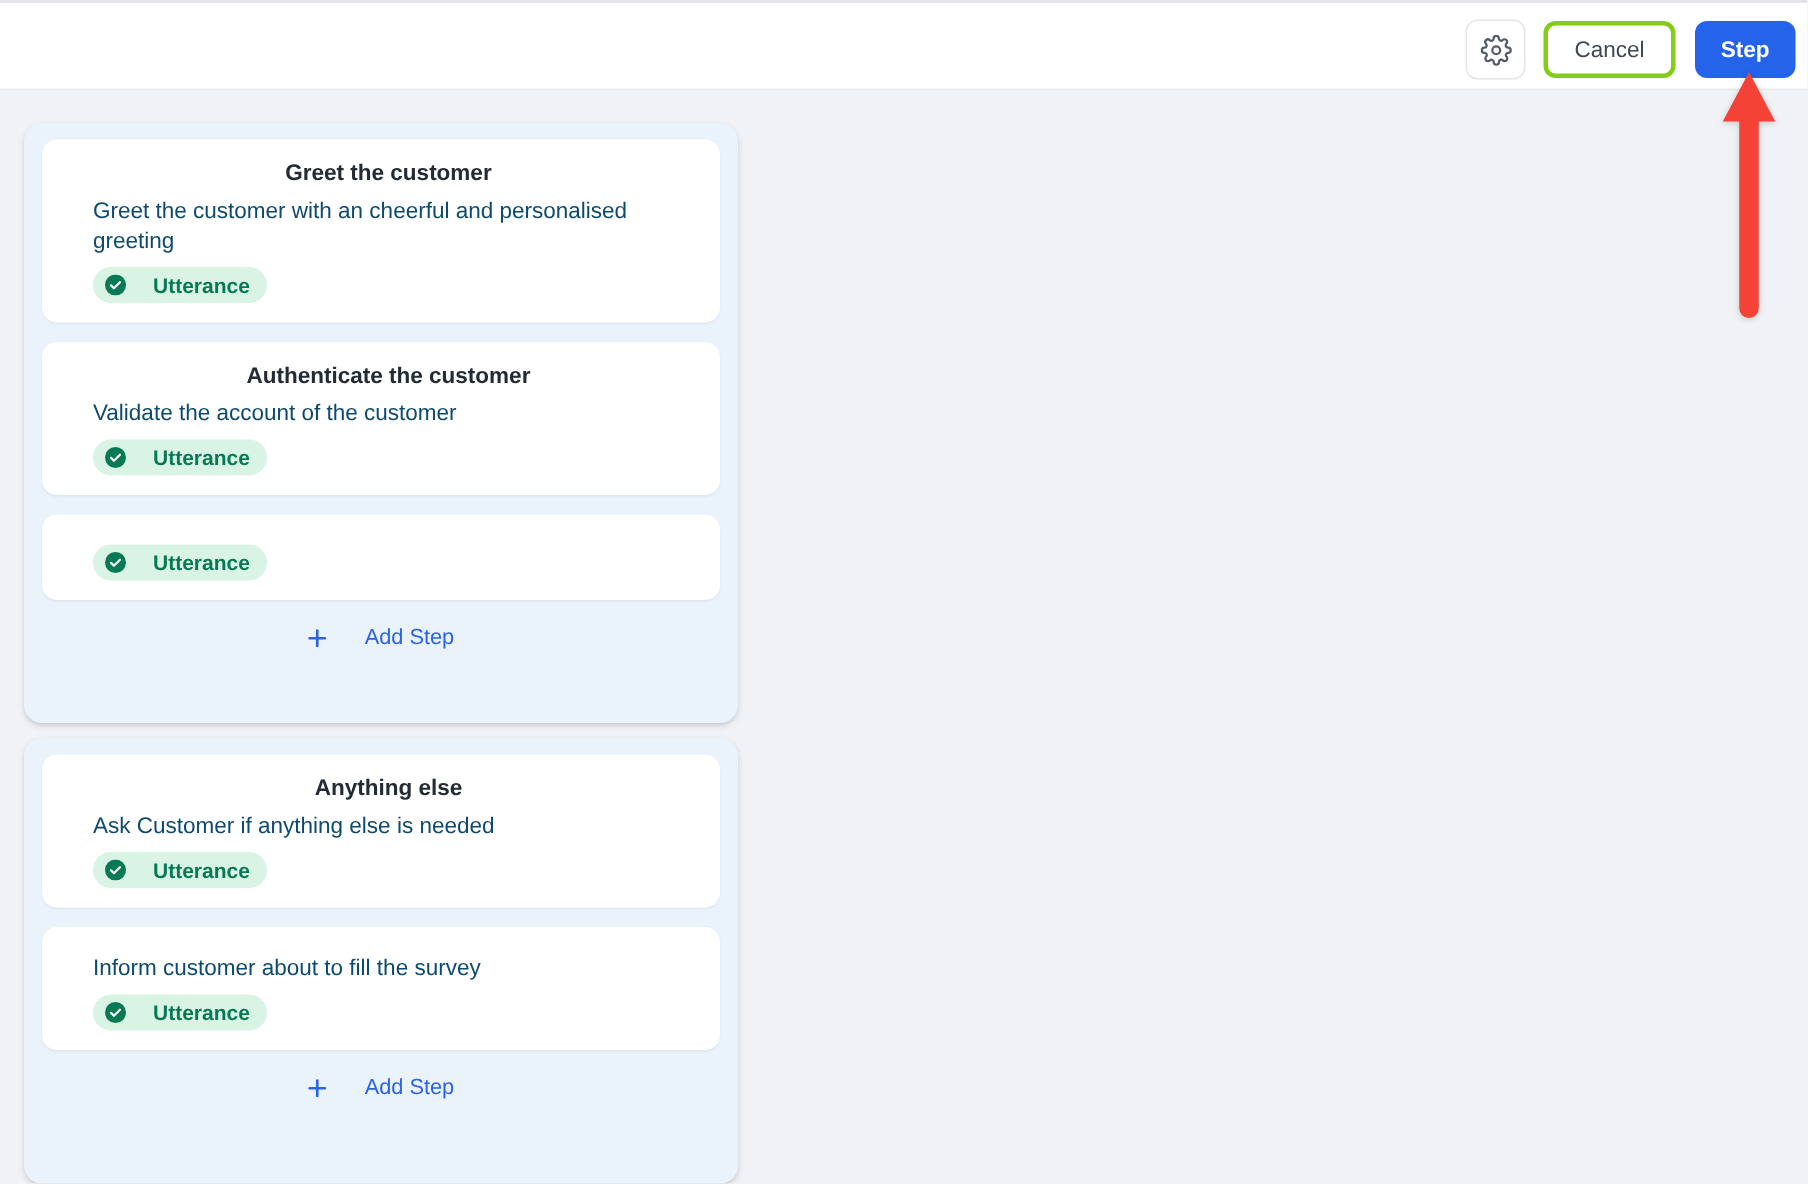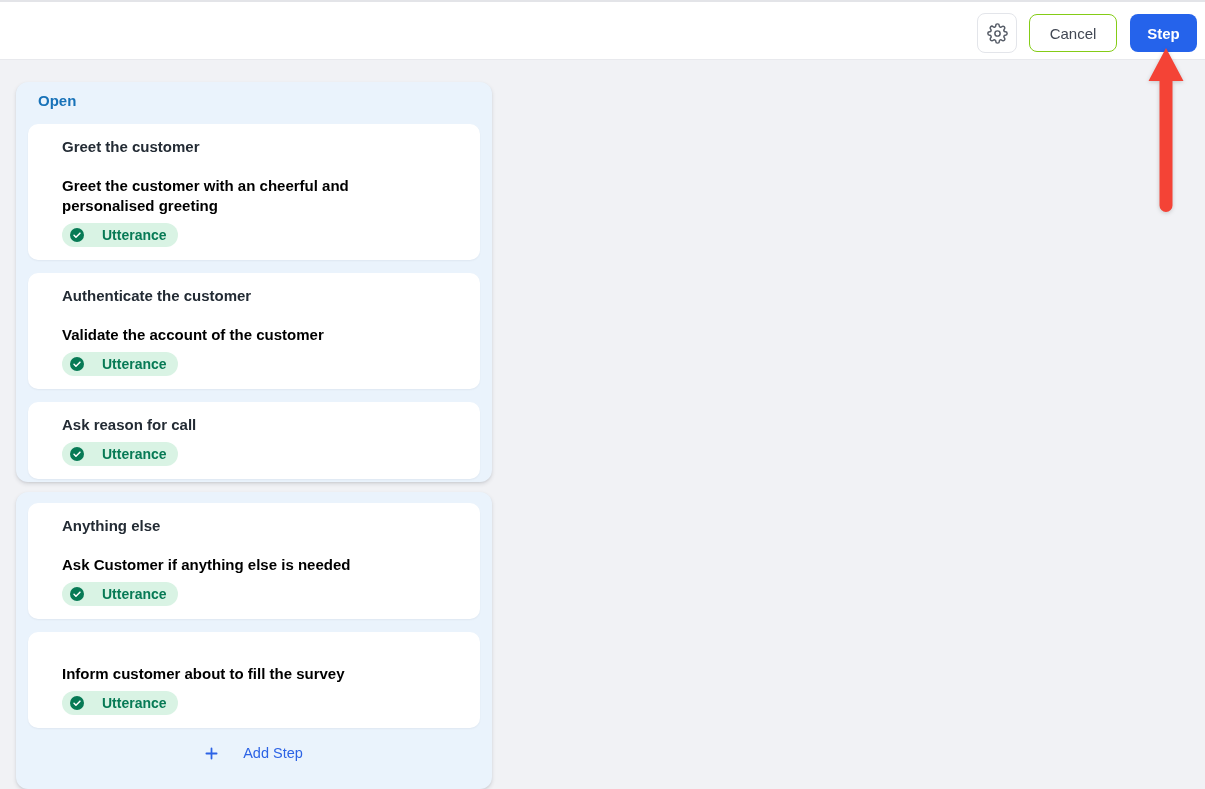--- a/index.html
+++ b/index.html
@@ -19,21 +19,21 @@
   }
   .icon-btn {
     position:absolute; left:977px; top:11px; width:40px; height:40px;
     background:#fff; border:1px solid #e3e5ea; border-radius:8px;
     display:flex; align-items:center; justify-content:center; cursor:pointer;
   }
   .btn { border-radius:8px; font-family:inherit; font-size:15px; cursor:pointer;
          display:flex; align-items:center; justify-content:center; }
   .btn-cancel {
     position:absolute; left:1029px; top:12px; width:88px; height:38px;
-    background:#fff; border:1px solid #84cc16; color:#414753; font-weight:400;
+    background:#fff; border:3px solid #84cc16; color:#414753; font-weight:400;
   }
   .btn-done {
     position:absolute; left:1130px; top:12px; width:67px; height:38px;
     background:#2563eb; border:none; color:#ffffff; font-weight:600;
   }
 
   
   .group {
     position:absolute; left:16px; width:476px;
     background:#eaf3fc; border-radius:12px;
@@ -45,22 +45,22 @@
   .group-title {
     margin:0 0 15px 10px; color:#1872b8;
     font-size:15px; font-weight:700; line-height:16px;
   }
   .card {
     background:#ffffff; border-radius:10px;
     padding:13px 24px 13px 34px; margin-bottom:13px;
     box-shadow:0 1px 2px rgba(16,24,40,.05);
     cursor:pointer;
   }
-  .card-title { font-size:15px; font-weight:600; color:#232b34; line-height:20px; }
-  .card-desc  { margin-top:19px; font-size:15px; font-weight:700; color:#000000;
+  .card-title { font-size:15px; font-weight:600; color:#232b34; line-height:20px;text-align:center; }
+  .card-desc  { margin-top:5px; font-size:15px; font-weight:400; color:#0c4a6e;
                 line-height:20px; max-width:365px; }
   .badge {
     margin-top:7px; height:24px;
     display:inline-flex; align-items:center; gap:18px;
     background:#d9f3e4; color:#077a55;
     border-radius:12px; padding:0 11px 0 8px;
     font-size:14px; font-weight:600; line-height:18px;
   }
   .add-step {
     margin:10px auto 0 auto; height:24px; width:fit-content;
@@ -84,21 +84,20 @@
         <circle cx="12" cy="12" r="3"></circle>
         <path d="M19.4 15a1.65 1.65 0 0 0 .33 1.82l.06.06a2 2 0 1 1-2.83 2.83l-.06-.06a1.65 1.65 0 0 0-1.82-.33 1.65 1.65 0 0 0-1 1.51V21a2 2 0 1 1-4 0v-.09A1.65 1.65 0 0 0 9 19.4a1.65 1.65 0 0 0-1.82.33l-.06.06a2 2 0 1 1-2.83-2.83l.06-.06a1.65 1.65 0 0 0 .33-1.82 1.65 1.65 0 0 0-1.51-1H3a2 2 0 1 1 0-4h.09A1.65 1.65 0 0 0 4.6 9a1.65 1.65 0 0 0-.33-1.82l-.06-.06a2 2 0 1 1 2.83-2.83l.06.06a1.65 1.65 0 0 0 1.82.33H9a1.65 1.65 0 0 0 1-1.51V3a2 2 0 1 1 4 0v.09a1.65 1.65 0 0 0 1 1.51 1.65 1.65 0 0 0 1.82-.33l.06-.06a2 2 0 1 1 2.83 2.83l-.06.06a1.65 1.65 0 0 0-.33 1.82V9a1.65 1.65 0 0 0 1.51 1H21a2 2 0 1 1 0 4h-.09a1.65 1.65 0 0 0-1.51 1z"></path>
       </svg>
     </span>
   </button>
   <button class="btn btn-cancel">Cancel</button>
   <button class="btn btn-done">Step</button>
 </header>
 
 <section class="group" id="section-open">
-  <h2 class="group-title">Open</h2>
 
   <div class="card">
     <div class="card-title">Greet the customer</div>
     <div class="card-desc">Greet the customer with an cheerful and personalised greeting</div>
     <span class="badge">
       <span style="display:flex;">
         <svg width="14" height="14" viewBox="0 0 16 16">
             <circle cx="8" cy="8" r="8" fill="#077a55"></circle>
             <path d="M4.6 8.3l2.2 2.2 4.6-4.6" stroke="#fff" stroke-width="1.7" fill="none" stroke-linecap="round" stroke-linejoin="round"></path>
           </svg>
@@ -115,21 +114,20 @@
         <svg width="14" height="14" viewBox="0 0 16 16">
             <circle cx="8" cy="8" r="8" fill="#077a55"></circle>
             <path d="M4.6 8.3l2.2 2.2 4.6-4.6" stroke="#fff" stroke-width="1.7" fill="none" stroke-linecap="round" stroke-linejoin="round"></path>
           </svg>
       </span>
       <span>Utterance</span>
     </span>
   </div>
 
   <div class="card">
-    <div class="card-title">Ask reason for call</div>
     <span class="badge">
       <span style="display:flex;">
         <svg width="14" height="14" viewBox="0 0 16 16">
             <circle cx="8" cy="8" r="8" fill="#077a55"></circle>
             <path d="M4.6 8.3l2.2 2.2 4.6-4.6" stroke="#fff" stroke-width="1.7" fill="none" stroke-linecap="round" stroke-linejoin="round"></path>
           </svg>
       </span>
       <span>Utterance</span>
     </span>
   </div>

